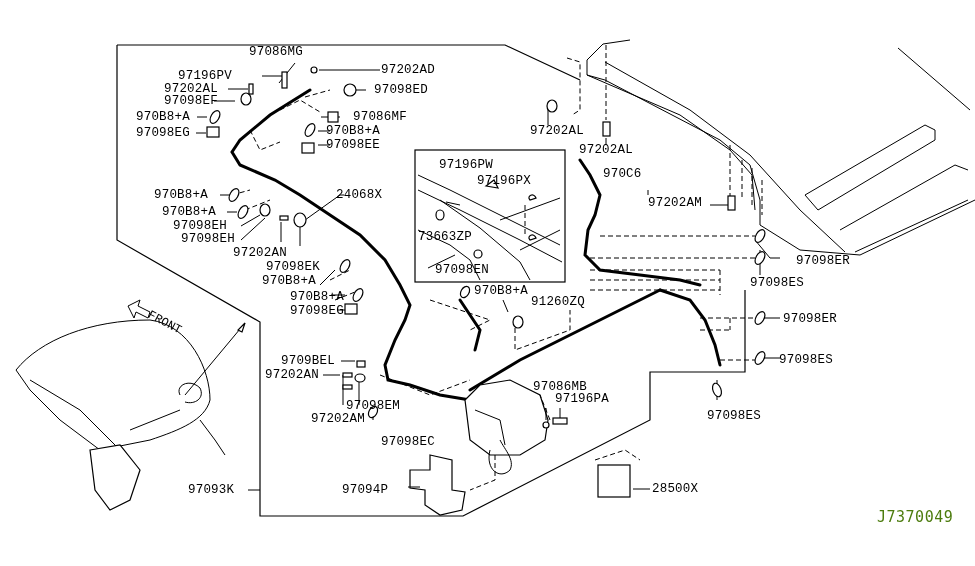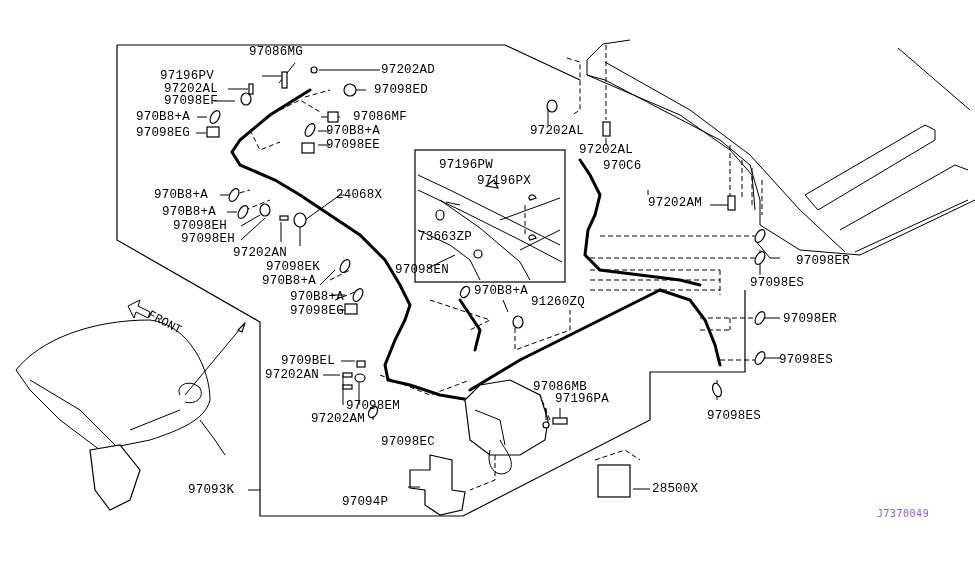--- a/index.html
+++ b/index.html
@@ -1,19 +1,19 @@
 <!DOCTYPE html>
 <html><head>
   <meta charset="utf-8">
   <style>
     html, body { margin: 0; padding: 0; background: #ffffff; }
     body { width: 975px; height: 566px; position: relative; overflow: hidden; font-family: "DejaVu Sans Mono", monospace; }
     #diagram { position: absolute; left: 0; top: 0; width: 897px; height: 566px; }
     .lbl { position: absolute; font-family: "Liberation Mono", "DejaVu Sans Mono", monospace; font-size: 12.5px; color: #000; white-space: nowrap; line-height: 13px; letter-spacing: 0.2px; }
-    .code { position: absolute; font-family: "DejaVu Sans Mono", monospace; font-size: 10px; color: #8b5cf6; white-space: nowrap; letter-spacing: 0.5px; }
+    .code { position: absolute; font-family: "DejaVu Sans Mono", monospace; font-size: 15px; color: #4d7c0f; white-space: nowrap; letter-spacing: 0.5px; }
     .front { position: absolute; font-family: "Liberation Mono", "DejaVu Sans Mono", monospace; font-size: 12px; transform: rotate(28deg); transform-origin: left top; }
     svg .frame { fill: none; stroke: #000; stroke-width: 1.2; }
     svg .thin { fill: none; stroke: #000; stroke-width: 1; }
     svg .harness { fill: none; stroke: #000; stroke-width: 3; stroke-linecap: round; }
     svg .dash { fill: none; stroke: #000; stroke-width: 1; stroke-dasharray: 5 3; }
     svg .leader { fill: none; stroke: #000; stroke-width: 1; }
     svg .part { fill: #fff; stroke: #000; stroke-width: 1.2; }
   </style>
 </head>
 <body>
@@ -146,21 +146,21 @@
       <ellipse class="part" cx="760" cy="236" rx="4" ry="7" transform="rotate(30 760 236)"></ellipse>
       <ellipse class="part" cx="760" cy="258" rx="4" ry="7" transform="rotate(30 760 258)"></ellipse>
       <ellipse class="part" cx="760" cy="318" rx="4" ry="7" transform="rotate(30 760 318)"></ellipse>
       <ellipse class="part" cx="760" cy="358" rx="4" ry="7" transform="rotate(30 760 358)"></ellipse>
       <ellipse class="part" cx="717" cy="390" rx="4" ry="7" transform="rotate(-20 717 390)"></ellipse>
     </g>
   </svg>
 
   
   <span class="lbl" style="left:249px;top:46px">97086MG</span>
-  <span class="lbl" style="left:160px;top:70px">97196PV</span>
+  <span class="lbl" style="left:178px;top:70px">97196PV</span>
   <span class="lbl" style="left:164px;top:83px">97202AL</span>
   <span class="lbl" style="left:164px;top:95px">97098EF</span>
   <span class="lbl" style="left:136px;top:111px">970B8+A</span>
   <span class="lbl" style="left:136px;top:127px">97098EG</span>
 
   <span class="lbl" style="left:381px;top:64px">97202AD</span>
   <span class="lbl" style="left:374px;top:84px">97098ED</span>
   <span class="lbl" style="left:353px;top:111px">97086MF</span>
   <span class="lbl" style="left:326px;top:125px">970B8+A</span>
   <span class="lbl" style="left:326px;top:139px">97098EE</span>
@@ -172,43 +172,43 @@
   <span class="lbl" style="left:336px;top:189px">24068X</span>
   <span class="lbl" style="left:233px;top:247px">97202AN</span>
   <span class="lbl" style="left:266px;top:261px">97098EK</span>
   <span class="lbl" style="left:262px;top:275px">970B8+A</span>
   <span class="lbl" style="left:290px;top:291px">970B8+A</span>
   <span class="lbl" style="left:290px;top:305px">97098EG</span>
 
   <span class="lbl" style="left:439px;top:159px">97196PW</span>
   <span class="lbl" style="left:477px;top:175px">97196PX</span>
   <span class="lbl" style="left:418px;top:231px">73663ZP</span>
-  <span class="lbl" style="left:395px;top:264px">97098EN</span>
+  <span class="lbl" style="left:435px;top:264px">97098EN</span>
 
   <span class="lbl" style="left:530px;top:125px">97202AL</span>
   <span class="lbl" style="left:579px;top:144px">97202AL</span>
-  <span class="lbl" style="left:603px;top:160px">970C6</span>
+  <span class="lbl" style="left:603px;top:168px">970C6</span>
   <span class="lbl" style="left:648px;top:197px">97202AM</span>
   <span class="lbl" style="left:796px;top:255px">97098ER</span>
   <span class="lbl" style="left:750px;top:277px">97098ES</span>
 
   <span class="lbl" style="left:474px;top:285px">970B8+A</span>
   <span class="lbl" style="left:531px;top:296px">91260ZQ</span>
   <span class="lbl" style="left:783px;top:313px">97098ER</span>
   <span class="lbl" style="left:779px;top:354px">97098ES</span>
 
   <span class="lbl" style="left:281px;top:355px">9709BEL</span>
   <span class="lbl" style="left:265px;top:369px">97202AN</span>
   <span class="lbl" style="left:346px;top:400px">97098EM</span>
   <span class="lbl" style="left:311px;top:413px">97202AM</span>
   <span class="lbl" style="left:381px;top:436px">97098EC</span>
 
   <span class="lbl" style="left:533px;top:381px">97086MB</span>
   <span class="lbl" style="left:555px;top:393px">97196PA</span>
   <span class="lbl" style="left:707px;top:410px">97098ES</span>
 
-  <span class="lbl" style="left:342px;top:496px">97094P</span>
+  <span class="lbl" style="left:342px;top:484px">97094P</span>
   <span class="lbl" style="left:188px;top:484px">97093K</span>
   <span class="lbl" style="left:652px;top:483px">28500X</span>
 
   <span class="front" style="left:152px;top:308px">FRONT</span>
   <span class="code" style="left:877px;top:508px">J7370049</span>
 </div>
 
 </body></html>

